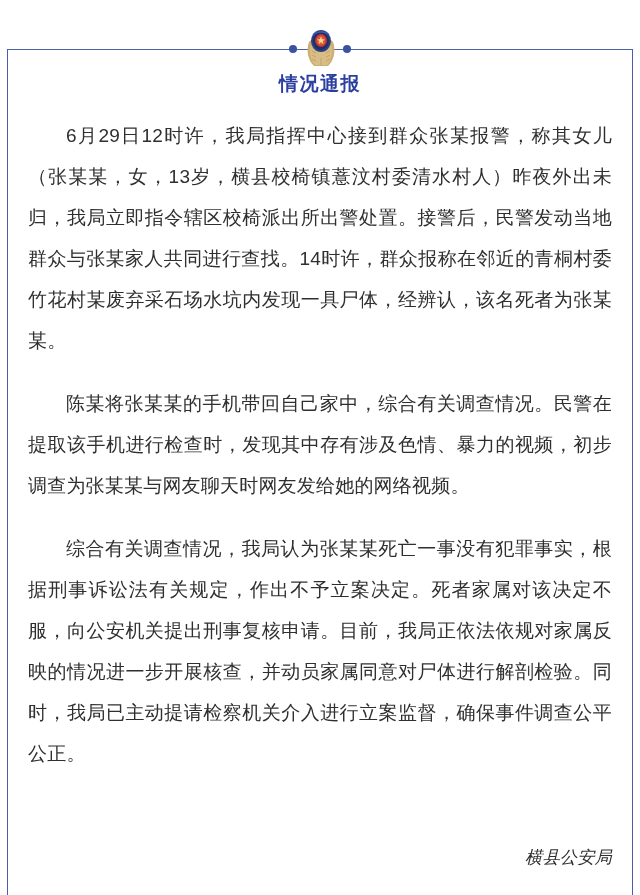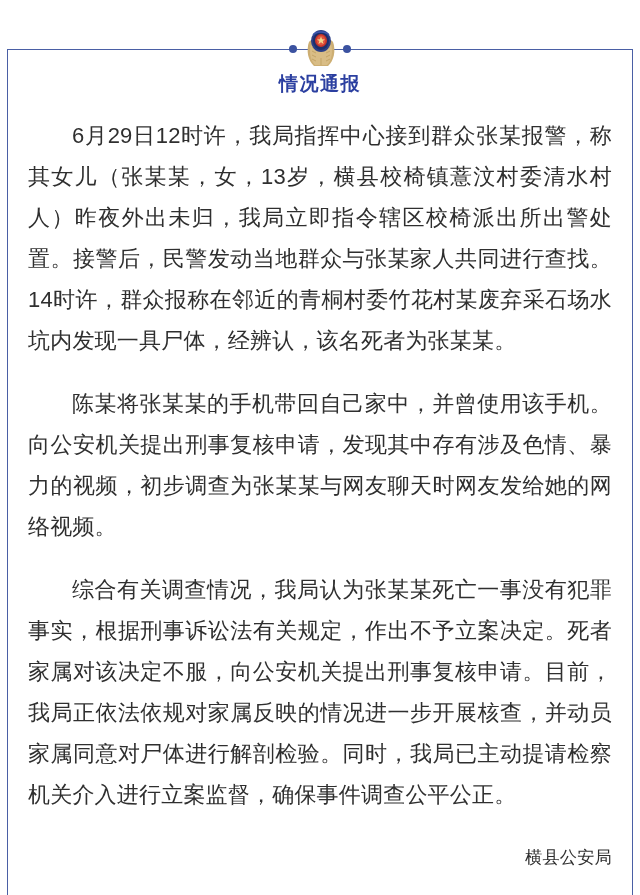--- a/index.html
+++ b/index.html
@@ -76,42 +76,42 @@
 
   
   .doc-body {
     position: absolute;
     left: 28px;
     top: 88px;
     width: 584px;
   }
 
   .para {
-    font-size: 22px;
+    font-size: 19px;
     line-height: 41px;
     color: #2f2f2f;
     text-align: justify;
     text-justify: inter-ideograph;
     text-indent: 2em;
     margin-bottom: 22px;
     letter-spacing: 0.2px;
   }
 
   .signature {
     position: absolute;
     right: 28px;
     top: 812px;
     width: 300px;
     text-align: right;
     color: #2f2f2f;
     font-size: 17.2px;
     line-height: 37px;
     letter-spacing: 0.2px;
   }
-  .sig-line { display: block; }
+  .sig-line { display: block; font-style: italic; }
 </style>
 </head>
 <body>
 
 <div id="page">
 
   <div class="notice-frame"></div>
 
   <div class="header-ornament">
     <span class="orn-dot left"></span>
@@ -136,21 +136,21 @@
       <path d="M18 8.6 L19.1 11.3 L22 11.4 L19.7 13.1 L20.5 15.9 L18 14.3 L15.5 15.9 L16.3 13.1 L14 11.4 L16.9 11.3 Z" fill="#f2d98d"></path>
 
       <path d="M10 7 C13 3 23 3 26 7" stroke="#3d57ad" stroke-width="1.4" fill="none"></path>
     </svg>
   </div>
 
   <div class="doc-title">情况通报</div>
 
   <div class="doc-body">
     <p class="para">6月29日12时许，我局指挥中心接到群众张某报警，称其女儿（张某某，女，13岁，横县校椅镇薏汶村委清水村人）昨夜外出未归，我局立即指令辖区校椅派出所出警处置。接警后，民警发动当地群众与张某家人共同进行查找。14时许，群众报称在邻近的青桐村委竹花村某废弃采石场水坑内发现一具尸体，经辨认，该名死者为张某某。</p>
-    <p class="para">陈某将张某某的手机带回自己家中，并曾使用该手机。向公安机关提出刑事复核申请，发现其中存有涉及色情、暴力的视频，初步调查为张某某与网友聊天时网友发给她的网络视频。</p>
+    <p class="para">陈某将张某某的手机带回自己家中，综合有关调查情况。民警在提取该手机进行检查时，发现其中存有涉及色情、暴力的视频，初步调查为张某某与网友聊天时网友发给她的网络视频。</p>
     <p class="para">综合有关调查情况，我局认为张某某死亡一事没有犯罪事实，根据刑事诉讼法有关规定，作出不予立案决定。死者家属对该决定不服，向公安机关提出刑事复核申请。目前，我局正依法依规对家属反映的情况进一步开展核查，并动员家属同意对尸体进行解剖检验。同时，我局已主动提请检察机关介入进行立案监督，确保事件调查公平公正。</p>
   </div>
 
   <div class="signature">
     <span class="sig-line">横县公安局</span>
   </div>
 
 </div>
 
 </body></html>

